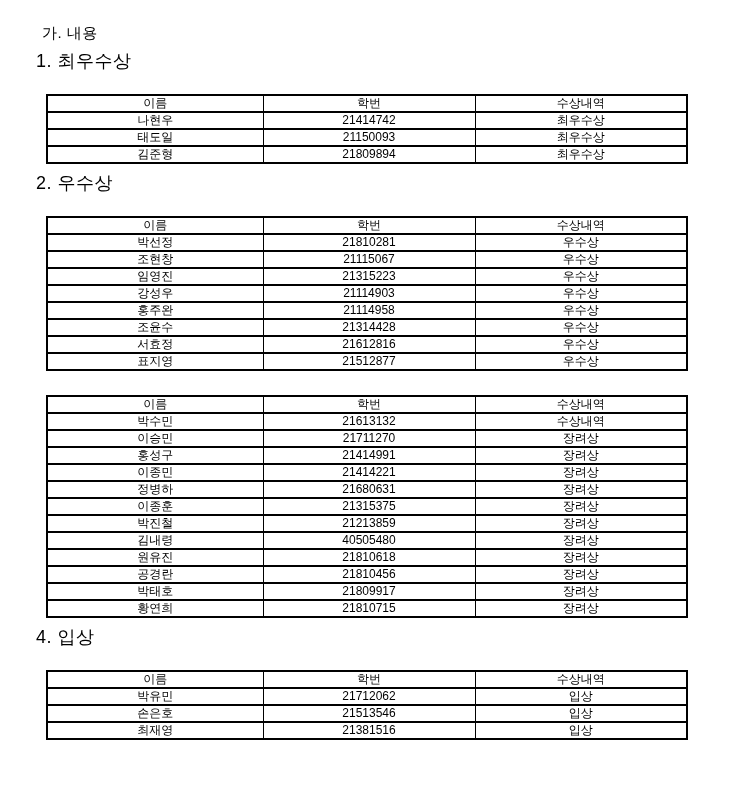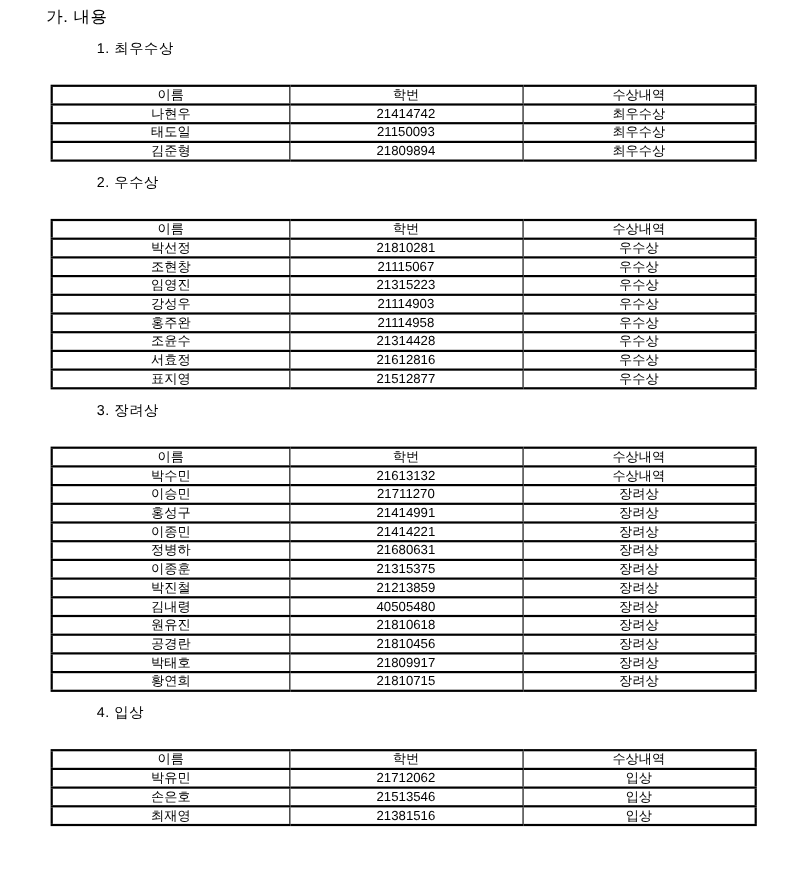--- a/index.html
+++ b/index.html
@@ -8,31 +8,31 @@
     background: #ffffff;
   }
   body {
     width: 735px;
     height: 808px;
     overflow: hidden;
     color: #000000;
     font-family: "Liberation Sans", "DejaVu Sans", sans-serif;
   }
   .page {
-    padding-top: 7px;
+    padding-top: 24px;
   }
   .doc-title {
     margin: 0 0 8px 42px;
     font-size: 15px;
     line-height: 18px;
     letter-spacing: 0.5px;
   }
   .section-heading {
-    margin: 10px 0 8px 88px;
-    font-size: 13px;
+    margin: 10px 0 8px 36px;
+    font-size: 18px;
     line-height: 18px;
     letter-spacing: 0.5px;
   }
   table.award-table {
     margin-left: 46px;
     width: 640px;
     table-layout: fixed;
     border-collapse: collapse;
     border: 2px solid #000000;
     margin-top: 24px;
@@ -152,21 +152,20 @@
             <tr>
               <td>표지영</td>
               <td>21512877</td>
               <td>우수상</td>
             </tr>
           </tbody>
     </table>
   </section>
 
   <section class="award-section">
-    <div class="section-heading">3. 장려상</div>
     <table class="award-table">
       <colgroup>
         <col class="col-name">
         <col class="col-id">
         <col class="col-award">
       </colgroup>
       <thead>
         <tr>
               <th>이름</th>
               <th>학번</th>

